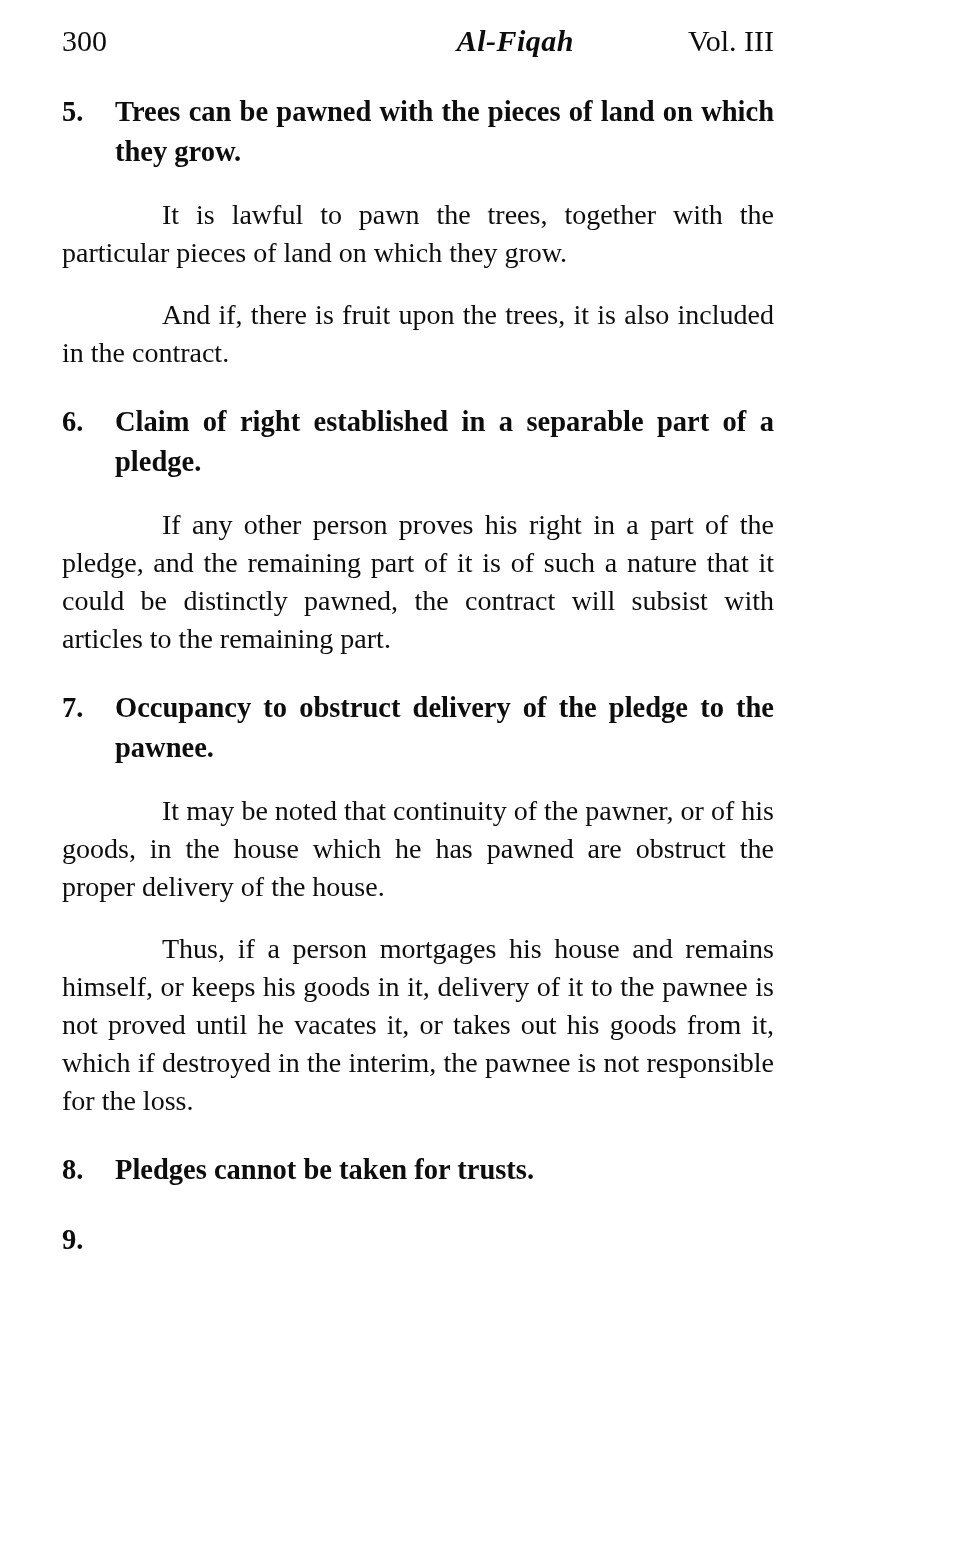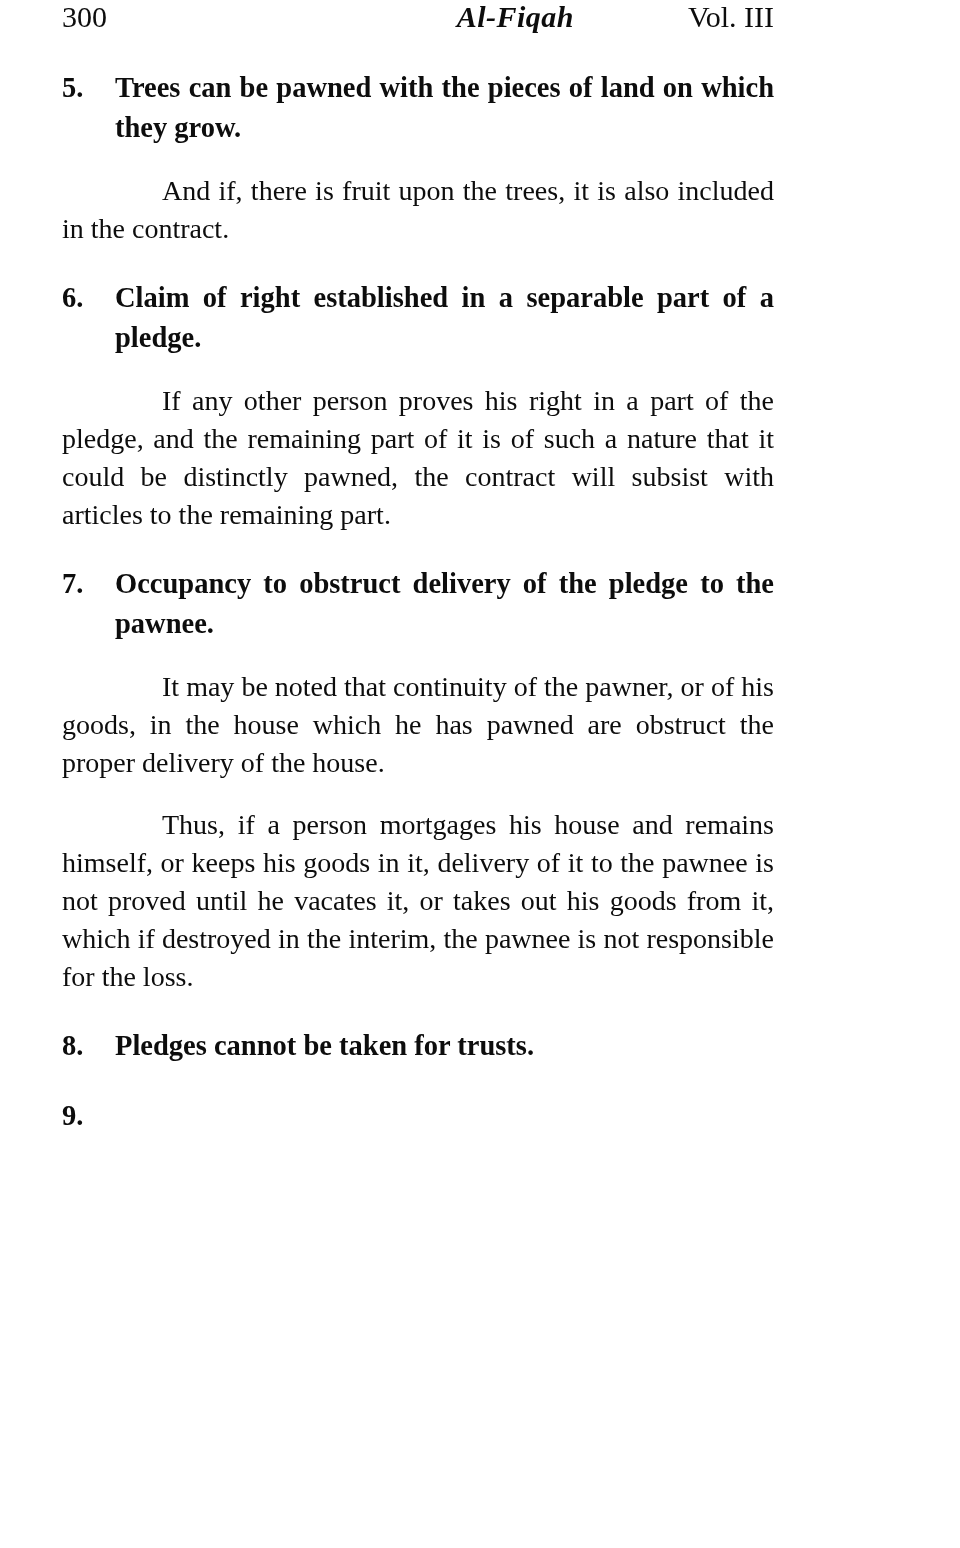--- a/index.html
+++ b/index.html
@@ -12,21 +12,21 @@
     height: 1548px;
     box-sizing: border-box;
     font-family: "Liberation Serif", "DejaVu Serif", serif;
     color: #0d0d0d;
     overflow: hidden;
   }
   .page {
     box-sizing: border-box;
     width: 836px;
     height: 1548px;
-    padding: 0 62px 20px 62px;
+    padding: 24px 62px 20px 62px;
   }
   .page-header {
     display: flex;
     justify-content: space-between;
     align-items: baseline;
     font-size: 30px;
     margin-bottom: 34px;
   }
   .page-header .page-num {
     width: 200px;
@@ -80,20 +80,21 @@
     <span class="page-num">300</span>
     <span class="book-title">Al-Fiqah</span>
     <span class="volume">Vol. III</span>
   </div>
 
   <div class="section">
     <div class="section-heading">
       <span class="num">5.</span>
       <span>Trees can be pawned with the pieces of land on which they grow.</span>
     </div>
+    <p class="para">It is lawful to pawn the trees, together with the particular pieces of land on which they grow.</p>
     <p class="para">And if, there is fruit upon the trees, it is also included in the contract.</p>
   </div>
 
   <div class="section">
     <div class="section-heading">
       <span class="num">6.</span>
       <span>Claim of right established in a separable part of a pledge.</span>
     </div>
     <p class="para">If any other person proves his right in a part of the pledge, and the remaining part of it is of such a nature that it could be distinctly pawned, the contract will subsist with articles to the remaining part.</p>
   </div>

